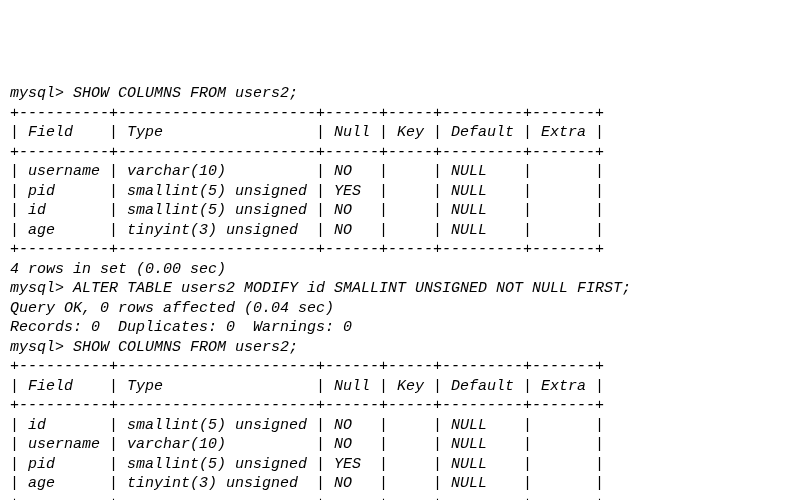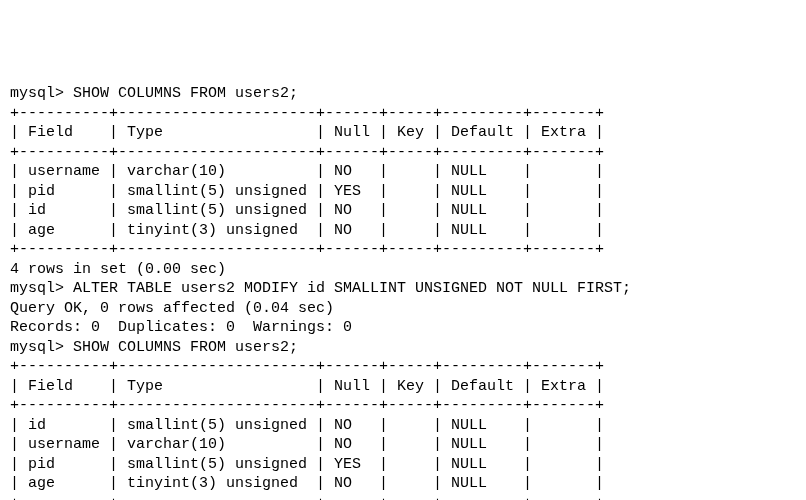--- a/index.html
+++ b/index.html
@@ -5,21 +5,21 @@
     body {
       font-family: "Courier New", Courier, monospace;
       font-size: 15px;
       line-height: 1.3;
       color: #000;
       background: #fff;
       margin: 0;
       padding: 6px 10px;
       white-space: pre;
     }
-    .line { white-space: pre; }
+    .line { white-space: pre; font-style: italic; }
   </style>
 </head>
 <body>
 
 
 
 <div id="out"><div class="line">mysql&gt; SHOW COLUMNS FROM users2;</div><div class="line">+----------+----------------------+------+-----+---------+-------+</div><div class="line">| Field    | Type                 | Null | Key | Default | Extra |</div><div class="line">+----------+----------------------+------+-----+---------+-------+</div><div class="line">| username | varchar(10)          | NO   |     | NULL    |       |</div><div class="line">| pid      | smallint(5) unsigned | YES  |     | NULL    |       |</div><div class="line">| id       | smallint(5) unsigned | NO   |     | NULL    |       |</div><div class="line">| age      | tinyint(3) unsigned  | NO   |     | NULL    |       |</div><div class="line">+----------+----------------------+------+-----+---------+-------+</div><div class="line">4 rows in set (0.00 sec)</div><div class="line"></div><div class="line">mysql&gt; ALTER TABLE users2 MODIFY id SMALLINT UNSIGNED NOT NULL FIRST;</div><div class="line">Query OK, 0 rows affected (0.04 sec)</div><div class="line">Records: 0  Duplicates: 0  Warnings: 0</div><div class="line"></div><div class="line">mysql&gt; SHOW COLUMNS FROM users2;</div><div class="line">+----------+----------------------+------+-----+---------+-------+</div><div class="line">| Field    | Type                 | Null | Key | Default | Extra |</div><div class="line">+----------+----------------------+------+-----+---------+-------+</div><div class="line">| id       | smallint(5) unsigned | NO   |     | NULL    |       |</div><div class="line">| username | varchar(10)          | NO   |     | NULL    |       |</div><div class="line">| pid      | smallint(5) unsigned | YES  |     | NULL    |       |</div><div class="line">| age      | tinyint(3) unsigned  | NO   |     | NULL    |       |</div><div class="line">+----------+----------------------+------+-----+---------+-------+</div><div class="line"></div></div>
 
 
 

